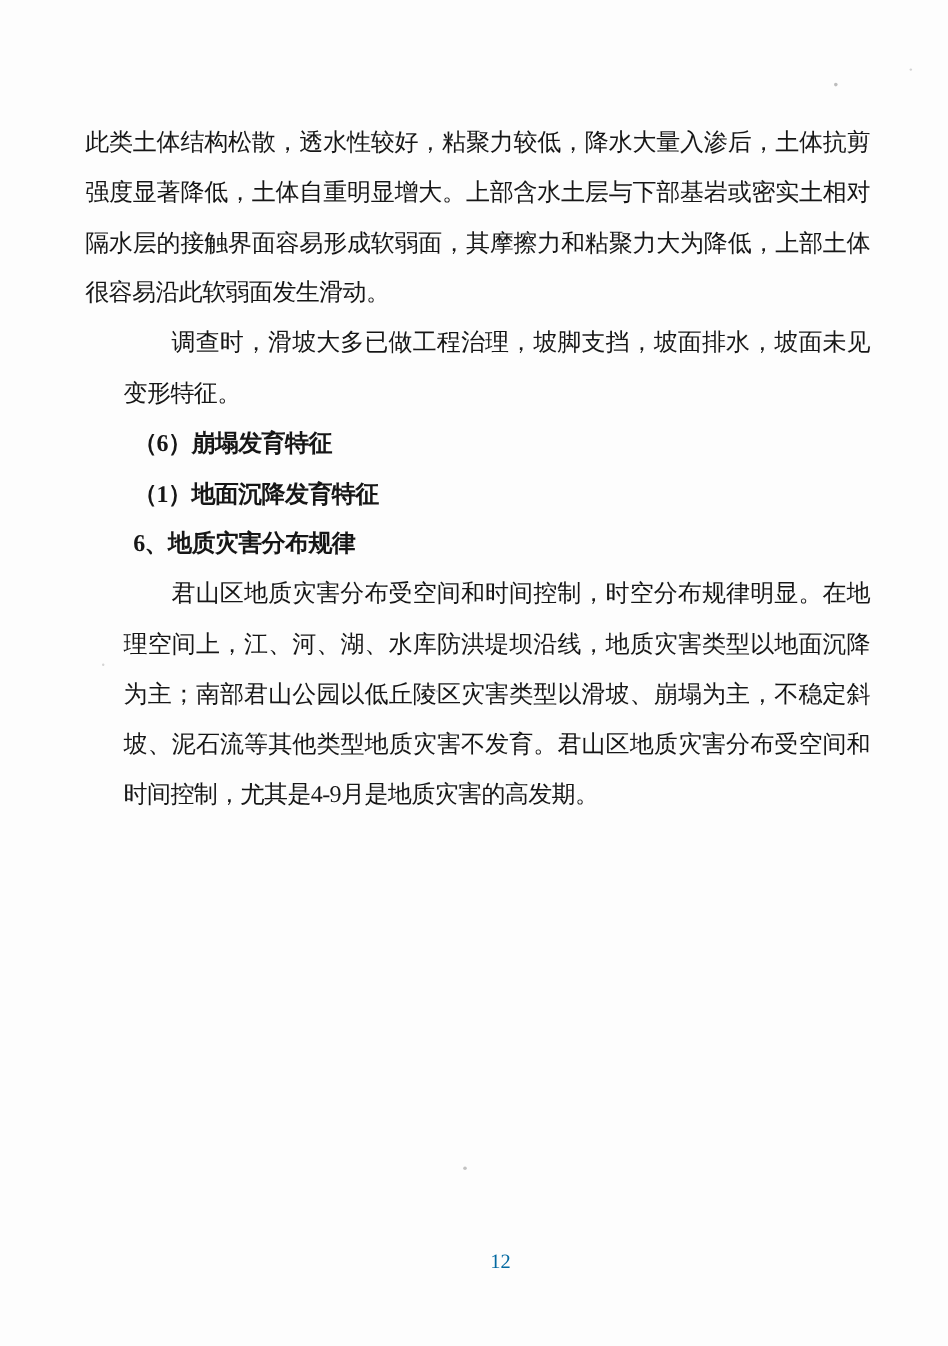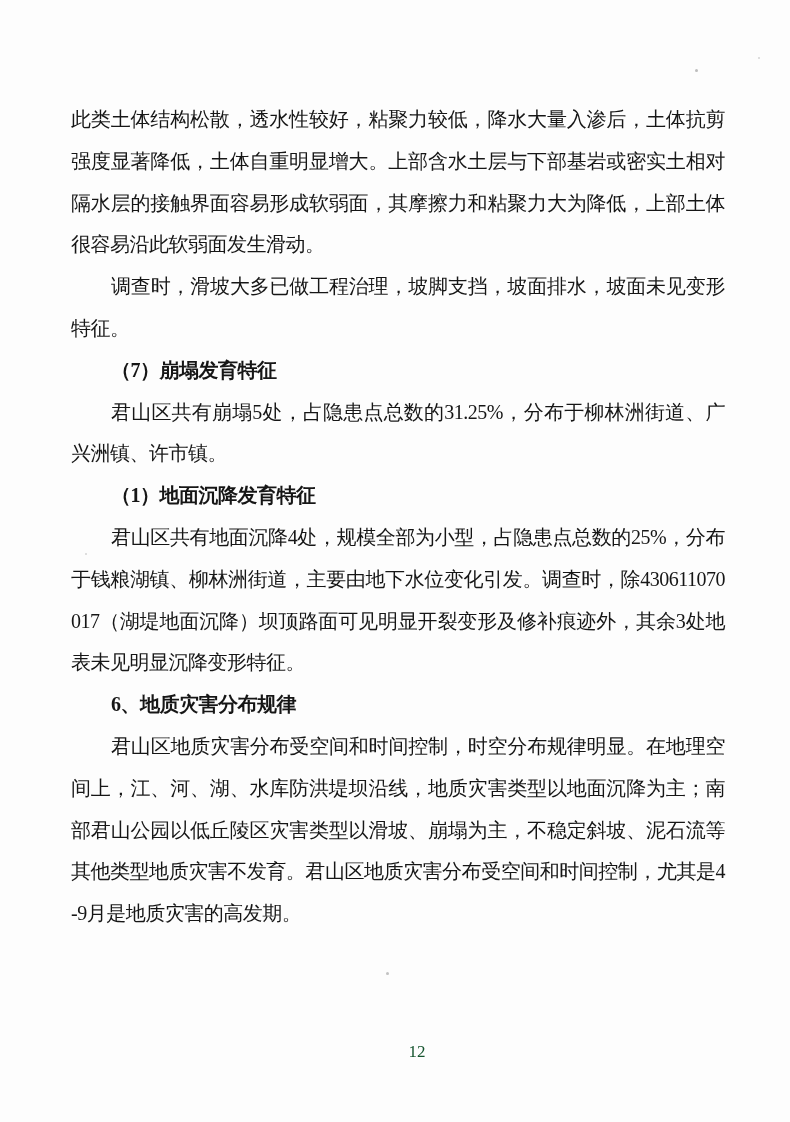--- a/index.html
+++ b/index.html
@@ -29,34 +29,35 @@
     text-align: justify;
     text-justify: inter-character;
     word-break: break-all;
   }
   .text-block p {
     margin: 0;
     padding: 0;
   }
   .text-block p.indent {
     text-indent: 2em;
+    margin-left: 32px;
   }
   .text-block p.heading {
     font-weight: 700;
     text-indent: 2em;
   }
   .page-number {
     position: absolute;
     top: 1042px;
     left: 417px;
     transform: translateX(-50%);
     font-size: 17px;
     line-height: 20px;
     font-family: "Liberation Serif", "DejaVu Serif", serif;
-    color: #14532d;
+    color: #0369a1;
     text-align: center;
   }
   .speck {
     position: absolute;
     background: #888;
     border-radius: 50%;
     opacity: 0.55;
   }
   .speck.s1 { left: 695px; top: 69px;  width: 3px; height: 3px; }
   .speck.s2 { left: 758px; top: 57px;  width: 2px; height: 2px; opacity: 0.35; }
@@ -65,24 +66,22 @@
   .speck.s5 { left: 386px; top: 972px; width: 3px; height: 3px; opacity: 0.5; }
 </style>
 </head>
 <body>
 
 <div class="page">
 
   <main class="text-block">
     <p class="body">此类土体结构松散，透水性较好，粘聚力较低，降水大量入渗后，土体抗剪强度显著降低，土体自重明显增大。上部含水土层与下部基岩或密实土相对隔水层的接触界面容易形成软弱面，其摩擦力和粘聚力大为降低，上部土体很容易沿此软弱面发生滑动。</p>
     <p class="body indent">调查时，滑坡大多已做工程治理，坡脚支挡，坡面排水，坡面未见变形特征。</p>
-    <p class="heading">（7）崩塌发育特征</p>
-    <p class="body indent">君山区共有崩塌5处，占隐患点总数的31.25%，分布于柳林洲街道、广兴洲镇、许市镇。</p>
+    <p class="heading">（6）崩塌发育特征</p>
     <p class="heading">（1）地面沉降发育特征</p>
-    <p class="body indent">君山区共有地面沉降4处，规模全部为小型，占隐患点总数的25%，分布于钱粮湖镇、柳林洲街道，主要由地下水位变化引发。调查时，除430611070017（湖堤地面沉降）坝顶路面可见明显开裂变形及修补痕迹外，其余3处地表未见明显沉降变形特征。</p>
     <p class="heading">6、地质灾害分布规律</p>
     <p class="body indent">君山区地质灾害分布受空间和时间控制，时空分布规律明显。在地理空间上，江、河、湖、水库防洪堤坝沿线，地质灾害类型以地面沉降为主；南部君山公园以低丘陵区灾害类型以滑坡、崩塌为主，不稳定斜坡、泥石流等其他类型地质灾害不发育。君山区地质灾害分布受空间和时间控制，尤其是4-9月是地质灾害的高发期。</p>
   </main>
 
   <div class="page-number">12</div>
 
   <span class="speck s1"></span>
   <span class="speck s2"></span>
   <span class="speck s3"></span>
   <span class="speck s4"></span>

